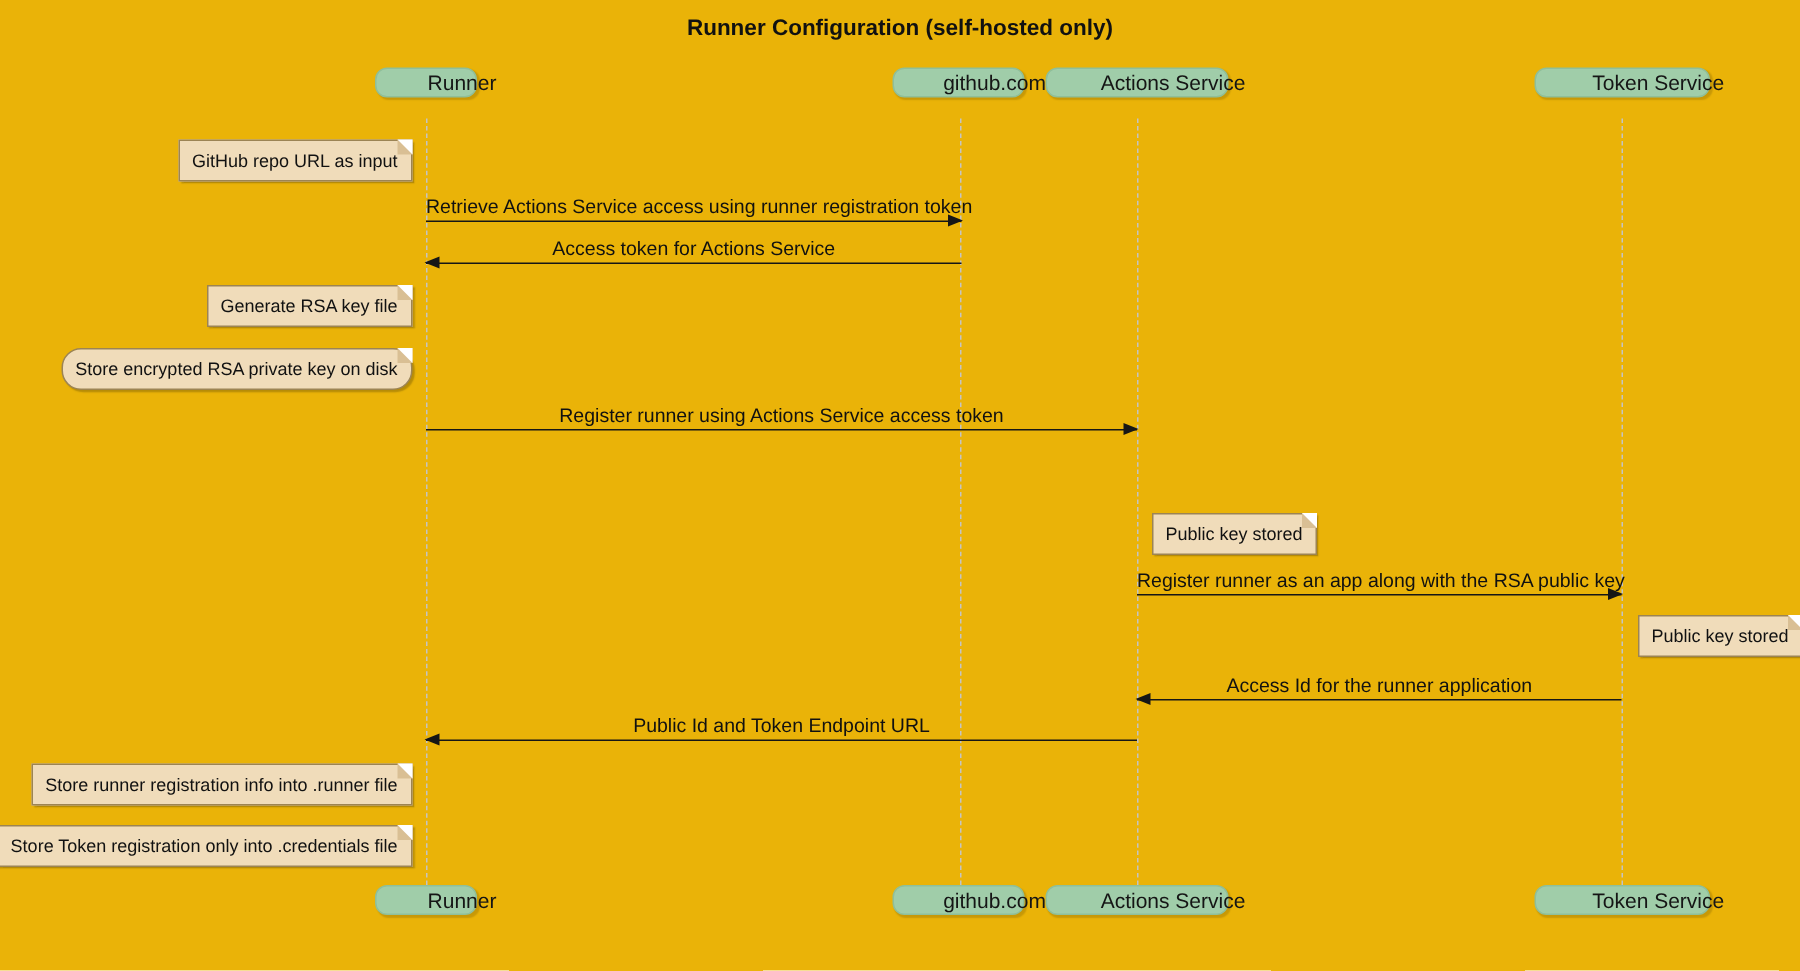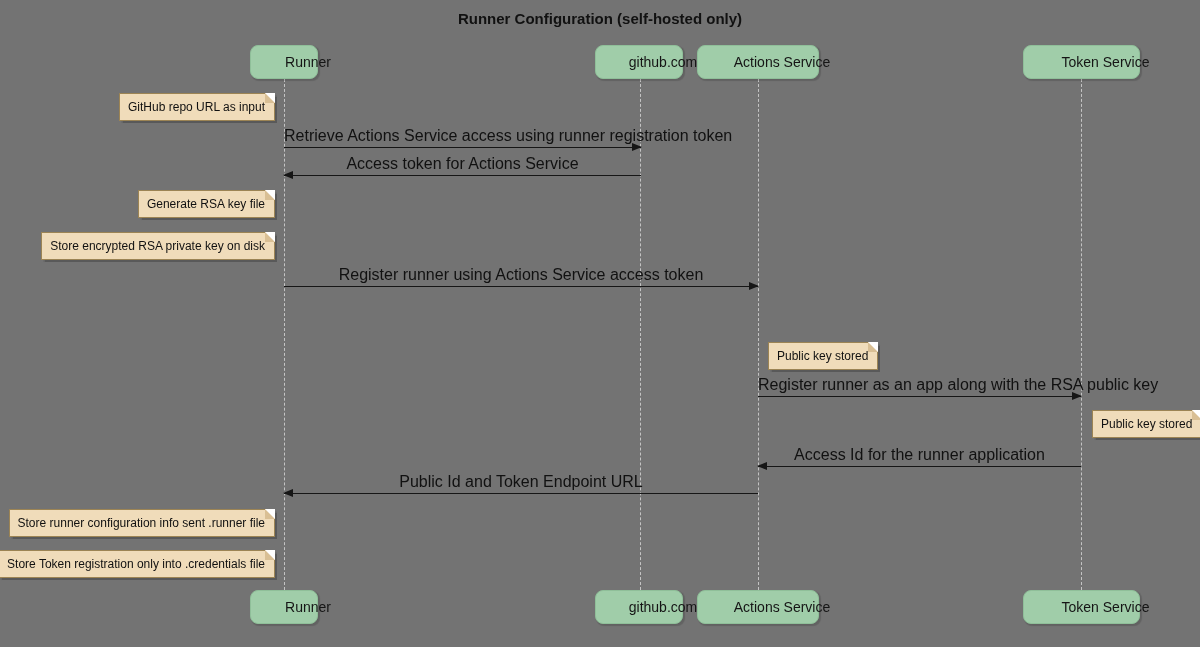--- a/index.html
+++ b/index.html
@@ -1,35 +1,35 @@
 <!DOCTYPE html>
 <html style="--participant-fill: #A0CDA9; --participant-border: #8FBF99; --note-fill: #F0DCBA; --note-border: #9C8454; --note-fold: #D9BF94; --lifeline: #C4C4C4; --line: #161616;"><head>
 <meta charset="utf-8">
 <style>
   html, body { margin: 0; padding: 0; background: #ffffff; }
   #canvas {
     position: relative;
     width: 1200px;
     height: 647px;
-    background: #737373;
+    background: #eab308;
     font-family: "Liberation Sans", sans-serif;
     color: #151515;
     overflow: hidden;
   }
   .title {
     position: absolute;
     top: 10px; left: 0; width: 1200px;
     text-align: center;
     font-size: 15px;
     font-weight: bold;
     color: #111;
   }
   .participant {
     position: absolute;
-    height: 34px;
+    height: 20px;
     box-sizing: border-box;
     background: var(--participant-fill, #A0CDA9);
     border: 1px solid var(--participant-border, #8FBF99);
     border-radius: 8px;
     display: flex;
     align-items: center;
     justify-content: center;
     font-size: 14px;
     white-space: nowrap;
     box-shadow: 1.5px 1.5px 1px rgba(0,0,0,0.15);
@@ -66,21 +66,21 @@
   .msg {
     position: absolute;
     height: 0;
     border-top: 1px solid var(--line, #161616);
   }
   .msg-label {
     position: absolute;
     left: 0; right: 0;
     bottom: 3px;
     text-align: center;
-    font-size: 16px;
+    font-size: 13px;
     white-space: nowrap;
     color: #111;
   }
   .ah {
     position: absolute;
     width: 0; height: 0;
     top: -5px;
     border-top: 4.5px solid transparent;
     border-bottom: 4.5px solid transparent;
   }
@@ -124,31 +124,31 @@
   <div class="participant" style="top:590px; left:1023px; width:117px;">
     <span>Token Service</span>
   </div>
 
   <div class="note" style="top:93px; right:925px;">
     <span>GitHub repo URL as input</span>
   </div>
   <div class="note" style="top:190px; right:925px;">
     <span>Generate RSA key file</span>
   </div>
-  <div class="note" style="top:232px; right:925px;">
+  <div class="note" style="top:232px; right:925px;border-radius:13px;">
     <span>Store encrypted RSA private key on disk</span>
   </div>
   <div class="note" style="top:342px; left:768px;">
     <span>Public key stored</span>
   </div>
   <div class="note" style="top:410px; left:1092px;">
     <span>Public key stored</span>
   </div>
   <div class="note" style="top:509px; right:925px;">
-    <span>Store runner configuration info sent .runner file</span>
+    <span>Store runner registration info into .runner file</span>
   </div>
   <div class="note" style="top:550px; right:925px;">
     <span>Store Token registration only into .credentials file</span>
   </div>
 
   <div class="msg" style="top:147px; left:284px; width:357px;">
     <div class="msg-label">Retrieve Actions Service access using runner registration token</div>
     <i class="ah ah-r"></i>
   </div>
   <div class="msg" style="top:175px; left:284px; width:357px;">

